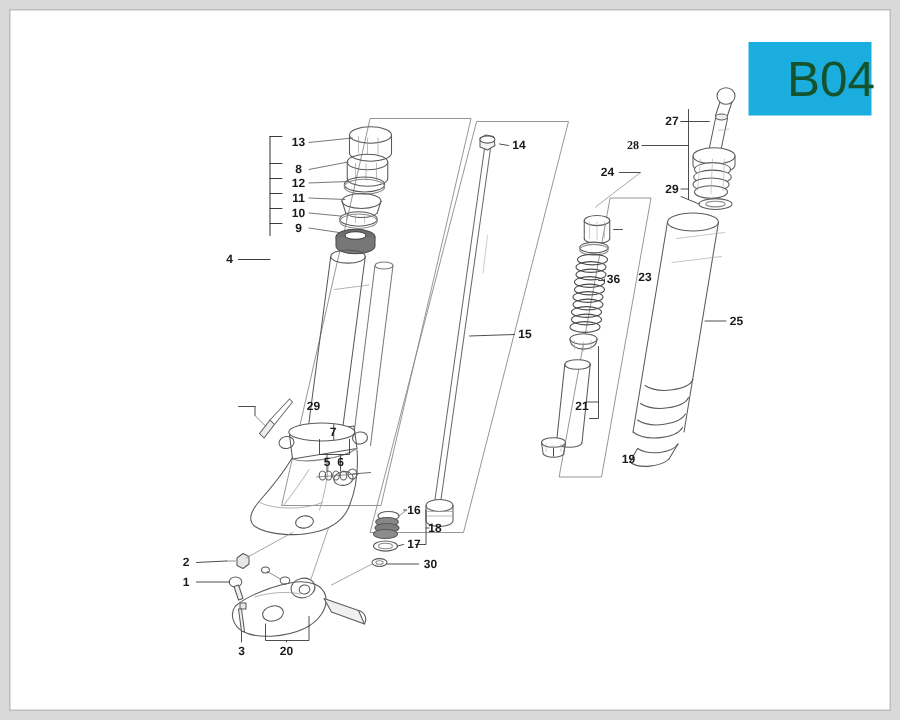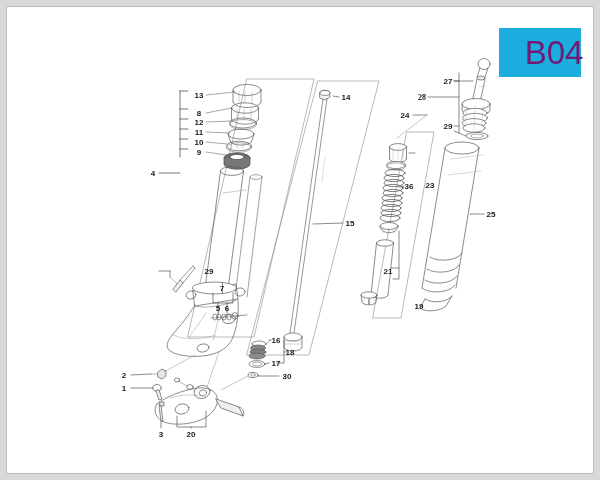--- a/index.html
+++ b/index.html
@@ -41,21 +41,21 @@
     left: 499px;
     top: 28px;
     width: 82px;
     height: 49px;
     background: #1badde;
     display: flex;
     align-items: center;
     justify-content: center;
   }
   #badge-text {
-    color: #701a75;
+    color: #14532d;
     font-size: 33px;
     font-family: "Liberation Sans", sans-serif;
     font-weight: 400;
     letter-spacing: 0px;
     line-height: 1;
     margin-left: 28px;
   }
   .lbl {
     position: absolute;
     font-family: "Liberation Sans", sans-serif;

